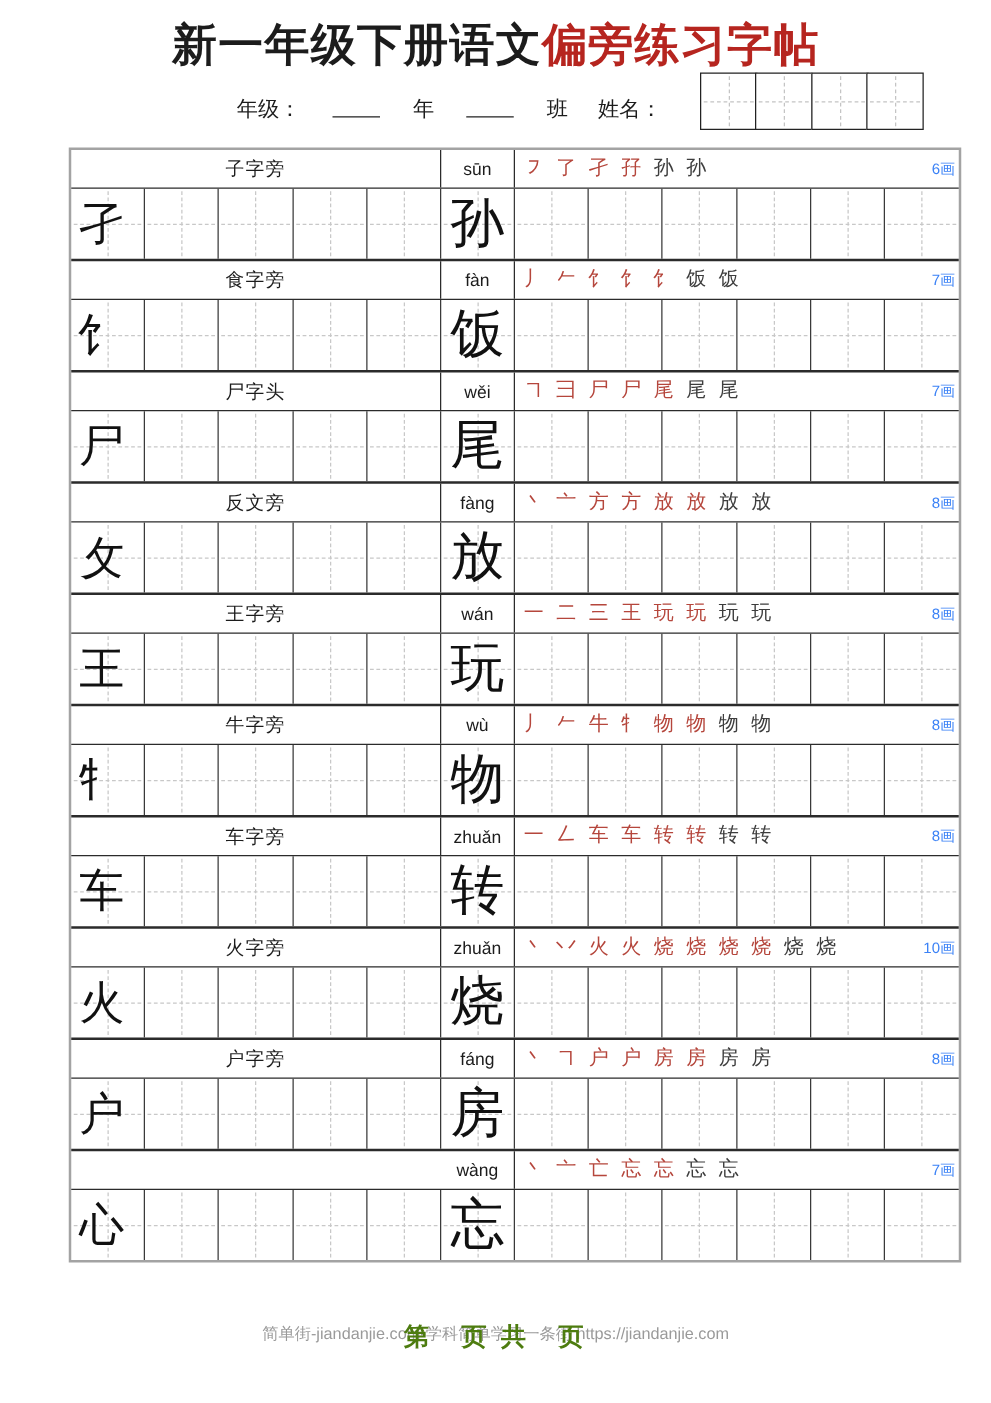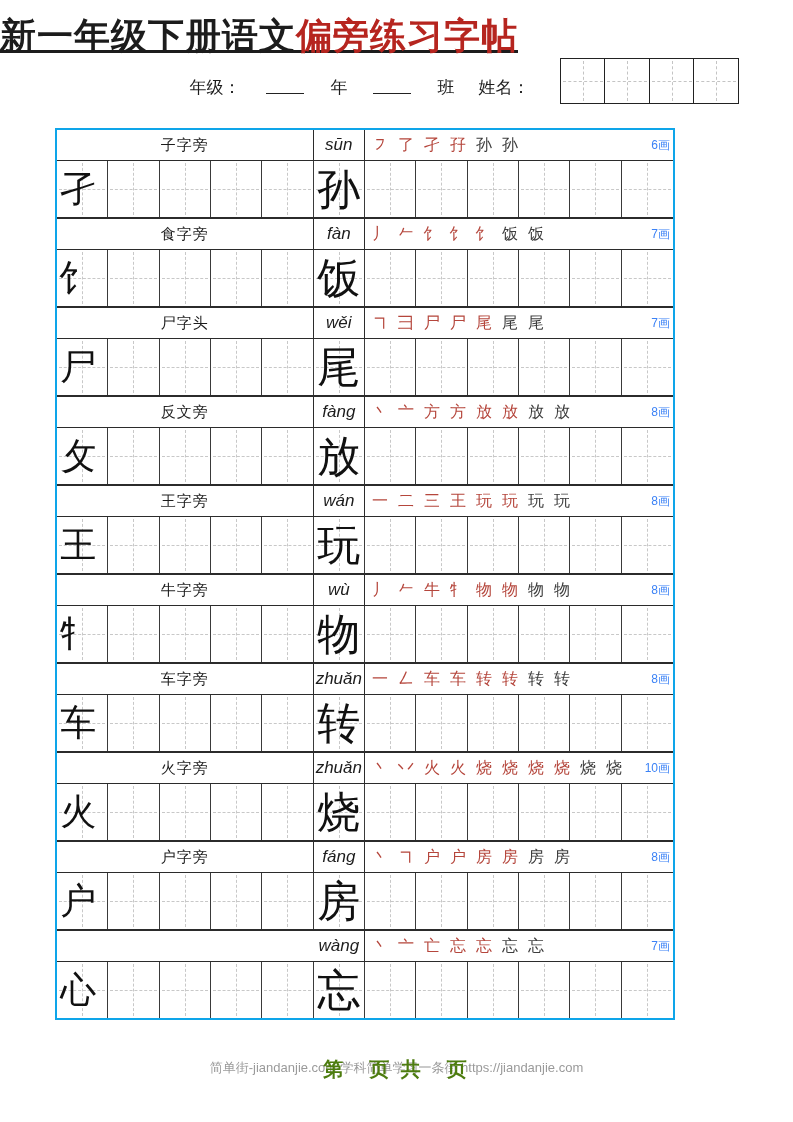--- a/index.html
+++ b/index.html
@@ -2,59 +2,58 @@
 <html><head>
 <meta charset="utf-8">
 <style>
   html,body{margin:0;padding:0;}
   body{
     width:793px;height:1122px;background:#ffffff;position:relative;
     font-family:"Liberation Sans",sans-serif;color:#1c1c1c;overflow:hidden;
   }
   
   .title{
-    position:absolute;top:12px;left:0;width:100%;
+    position:absolute;top:12px;left:0;width:100%;text-align:center;
     font-size:36px;font-weight:bold;letter-spacing:1px;white-space:nowrap;
     font-family:"Liberation Sans",sans-serif;
-    text-decoration:underline;
   }
   .title .t-red{color:#b6251f;}
   
   .info-row{
     position:absolute;top:58px;right:54px;display:flex;align-items:flex-end;
     font-size:17px;line-height:1;gap:24px;
   }
   .info-row .lbl{padding-bottom:8px;}
   .blank{display:inline-block;width:38px;border-bottom:1.5px solid #222;margin:0 2px 10px 2px;}
   .name-boxes{display:flex;margin-left:8px;}
   .nbox{
     width:46px;height:46px;border:1.6px solid #222;margin-left:-1.6px;
     position:relative;background:#fff;box-sizing:border-box;
   }
   .nbox::before{content:"";position:absolute;left:50%;top:2px;bottom:2px;border-left:1px dashed #c4c4c4;}
   .nbox::after{content:"";position:absolute;top:50%;left:2px;right:2px;border-top:1px dashed #c4c4c4;}
   
   .sheet{
-    position:absolute;left:55px;top:118px;width:620px;
-    border:2px solid #0ea5e9;background:#fff;box-sizing:border-box;margin-top:10px;
+    position:absolute;left:55px;top:118px;width:714px;
+    border:2px solid #a3a3a3;background:#fff;box-sizing:border-box;
   }
   .group{border-bottom:2px solid #2b2b2b;}
   .group:last-child{border-bottom:none;}
   .g-header{
     display:grid;grid-template-columns:repeat(12,1fr);height:30px;
     border-bottom:1.2px solid #2b2b2b;
   }
   .h-left{
     grid-column:1/6;border-right:1px solid #2b2b2b;
     display:flex;align-items:center;justify-content:center;
     font-size:15px;letter-spacing:1px;
   }
   .h-pinyin{
     grid-column:6/7;border-right:1px solid #2b2b2b;
-    display:flex;align-items:center;justify-content:center;font-size:17px;font-style:italic;
+    display:flex;align-items:center;justify-content:center;font-size:14px;
   }
   .h-right{grid-column:7/13;display:flex;align-items:center;padding:0 3px 0 7px;}
   .stages{display:flex;gap:10px;flex:1;font-size:16px;font-family:"Liberation Serif",serif;line-height:1;}
   .stage{color:#3d3d3d;}
   .stage.red{color:#b5463c;}
   .count{font-size:12px;color:#3b82f6;white-space:nowrap;padding-left:4px;}
   .g-practice{display:grid;grid-template-columns:repeat(12,1fr);height:56px;}
   .cell{position:relative;border-right:1px solid #3a3a3a;box-sizing:border-box;}
   .cell:last-child{border-right:none;}
   .cell::before{content:"";position:absolute;left:50%;top:2px;bottom:2px;border-left:1px dashed #c8c8c8;}

